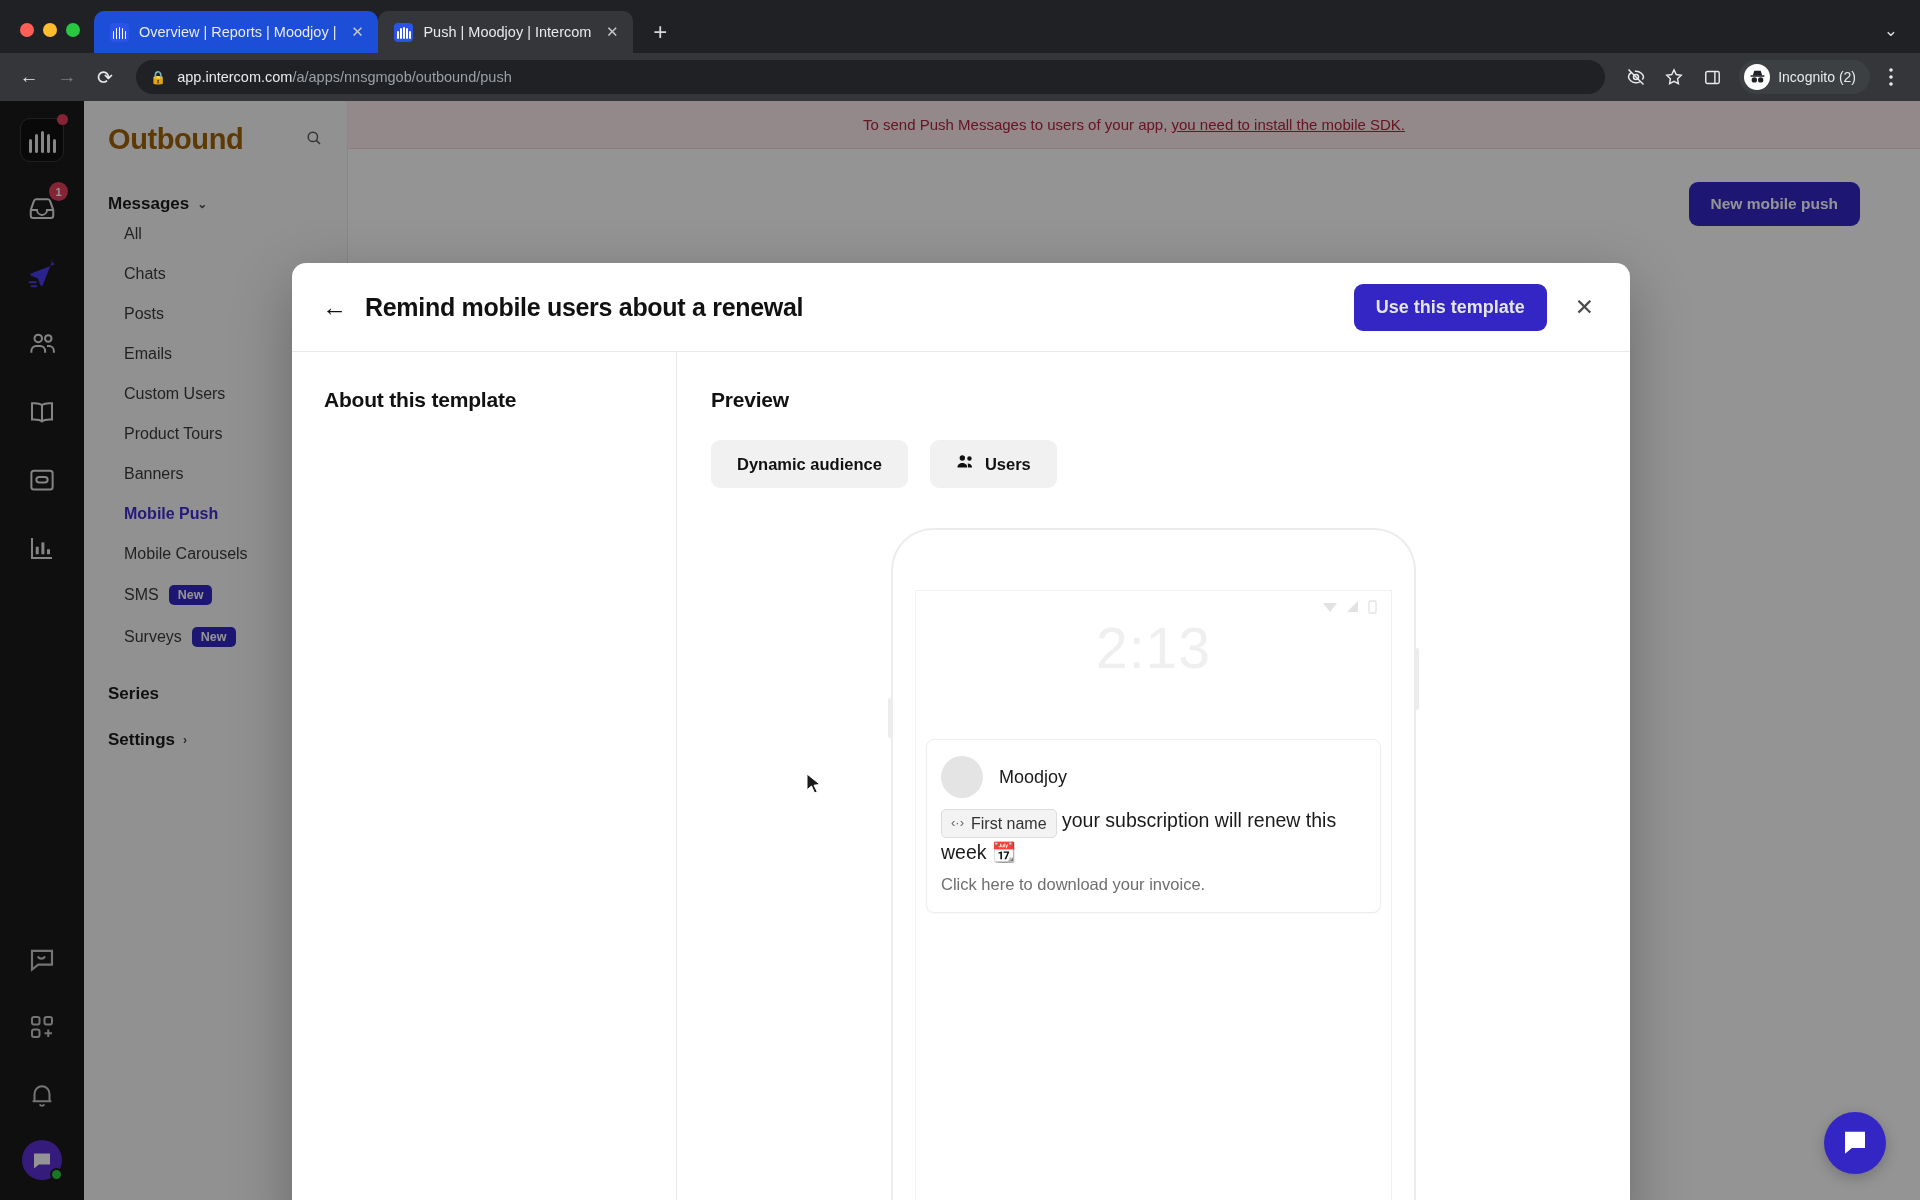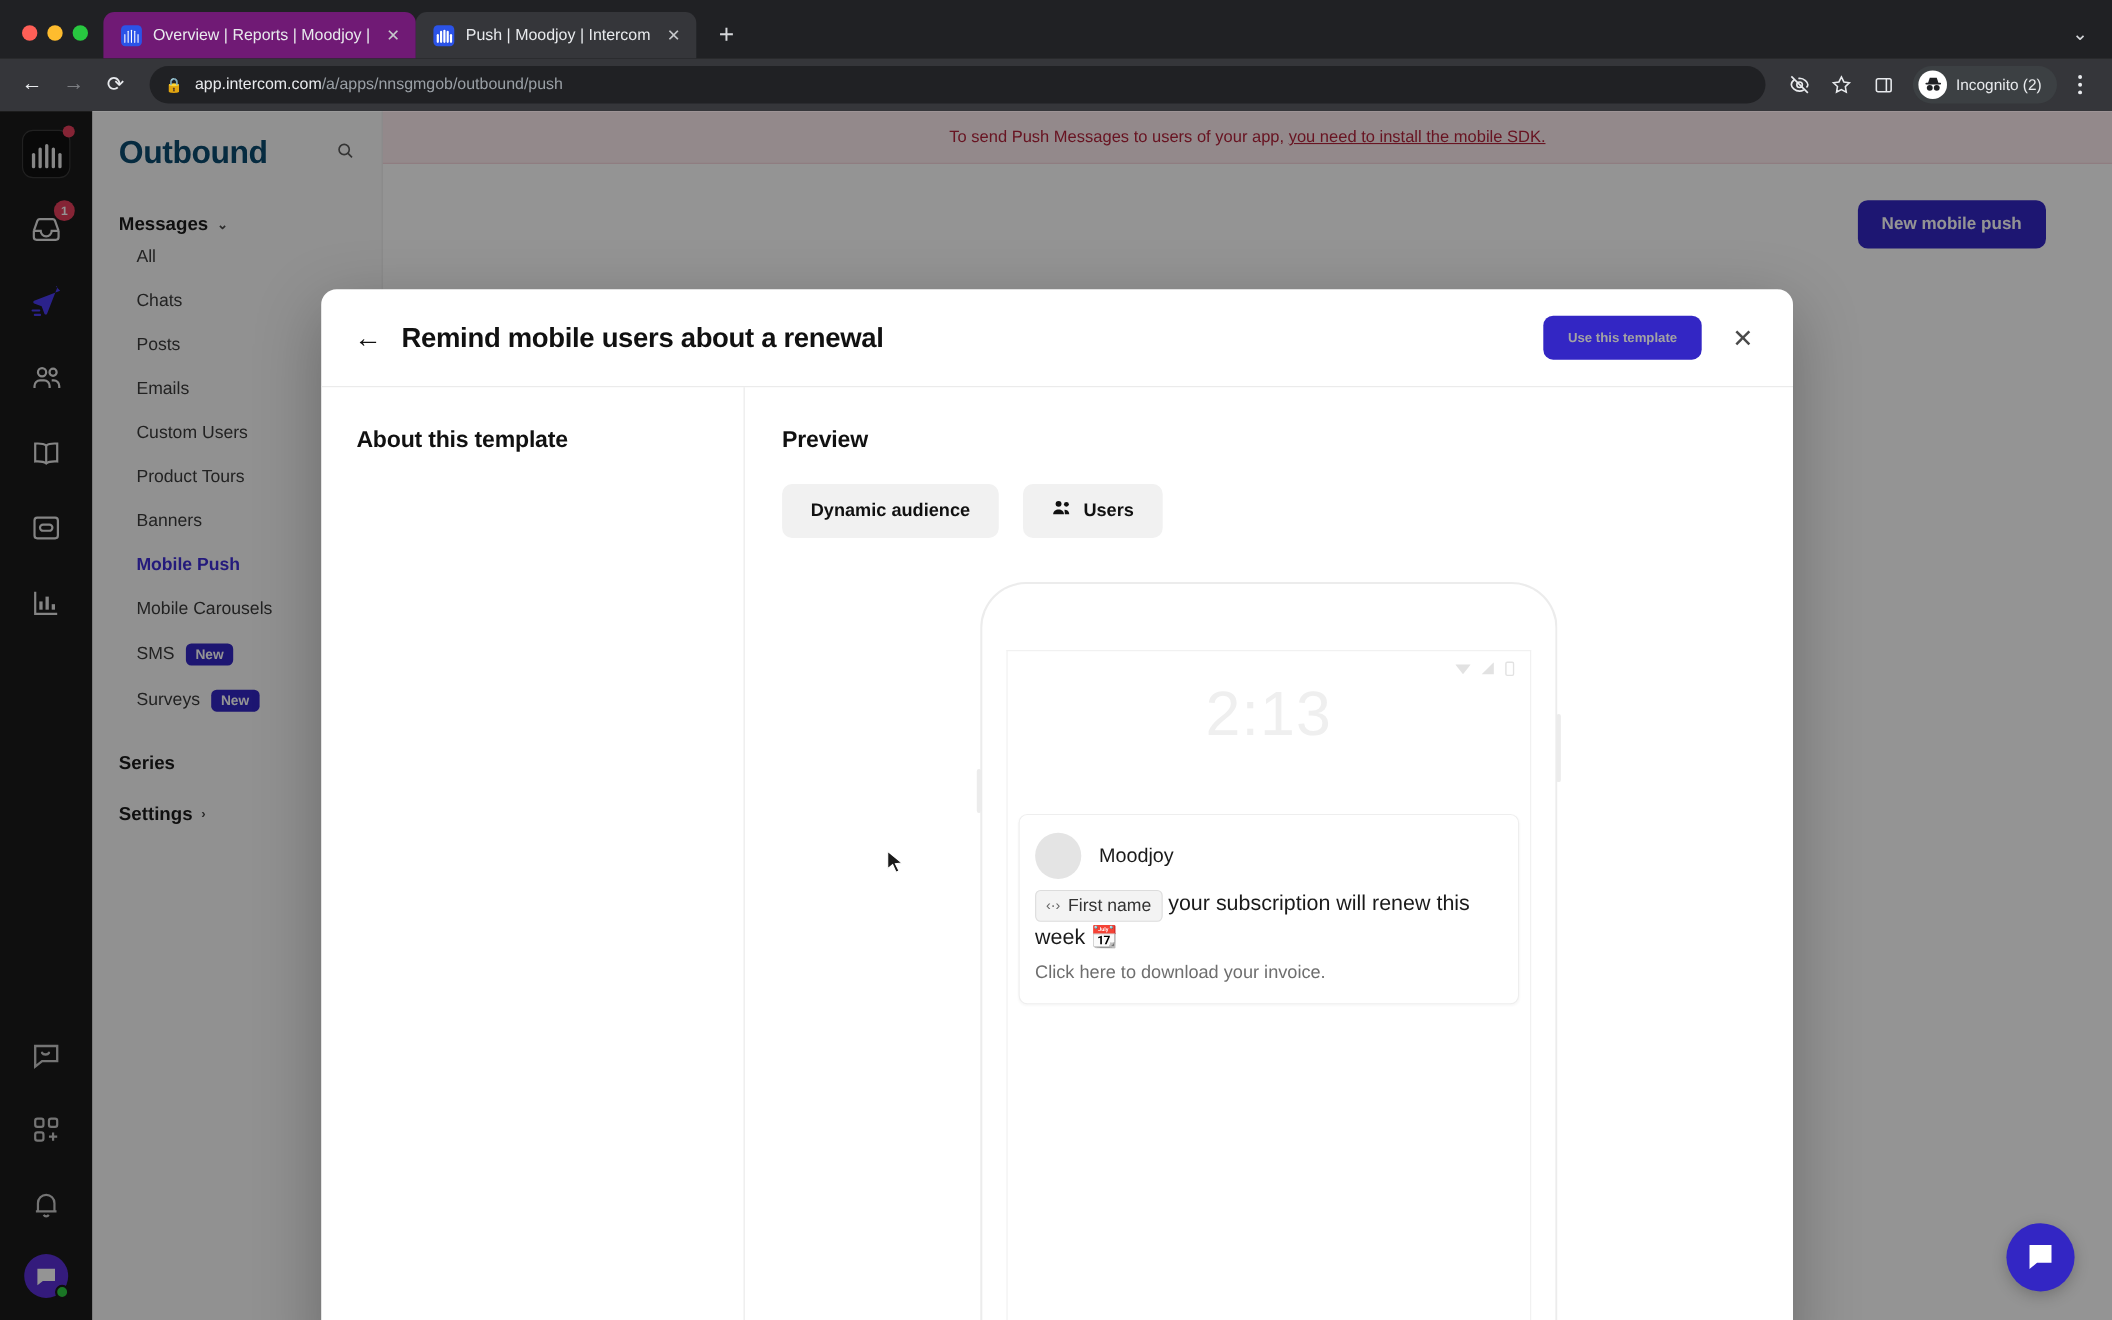--- a/index.html
+++ b/index.html
@@ -21,21 +21,21 @@
   .dot { width: 14px; height: 14px; border-radius: 50%; }
   .dot.red { background: #ff5f57; }
   .dot.yellow { background: #febc2e; }
   .dot.green { background: #28c840; }
 
   .tab {
     height: 42px; display: flex; align-items: center; gap: 10px;
     padding: 0 10px 0 16px; border-radius: 10px 10px 0 0;
     min-width: 240px; max-width: 300px; position: relative;
   }
-  .tab.inactive { background: #701a75; }
+  .tab.inactive { background: #1d4ed8; }
   .tab.active { background: #35363a; align-items: center; }
   .tab-favicon {
     width: 19px; height: 19px; border-radius: 4px; background: #2b53e8;
     flex: none; position: relative; display: flex; align-items: flex-end;
     justify-content: center; overflow: hidden;
   }
   .tab-favicon .bars {
     display: flex; gap: 1.5px; align-items: flex-end; height: 12px; margin-bottom: 3px;
   }
   .tab-favicon .bars i {
@@ -131,21 +131,21 @@
   .avatar-rail .online {
     position: absolute; right: -1px; bottom: -1px; width: 13px; height: 13px;
     border-radius: 50%; background: #2ecc40; border: 2px solid #1a1a1a;
   }
 
   .side-panel {
     position: absolute; left: 84px; top: 0; width: 264px; height: 1099px;
     background: #fafafa; border-right: 1px solid #e8e8e8; padding: 22px 24px;
   }
   .side-head { display: flex; align-items: center; justify-content: space-between; }
-  .side-title { font-size: 29px; font-weight: 700; color: #0c4a6e; letter-spacing: -0.4px; }
+  .side-title { font-size: 29px; font-weight: 700; color: #a16207; letter-spacing: -0.4px; }
   .side-search { color: #6b6b6b; font-size: 16px; }
   .side-group-title {
     margin-top: 38px; font-size: 17px; font-weight: 700; color: #1a1a1a;
     display: flex; align-items: center; gap: 8px;
   }
   .side-item {
     font-size: 16px; color: #3c3c3c; padding: 11px 0 11px 16px;
     display: flex; align-items: center; gap: 10px;
   }
   .side-item.active { color: #3f2dd6; font-weight: 600; }
@@ -190,21 +190,21 @@
   }
   .modal-head {
     height: 88px; display: flex; align-items: center; padding: 0 26px 0 30px;
     gap: 18px; flex: none;
   }
   .back-arrow { font-size: 25px; color: #111; line-height: 1; }
   .modal-title {
     font-size: 25px; font-weight: 700; color: #111; letter-spacing: -0.3px; flex: 1;
   }
   .btn-use {
-    background: #3326c4; color: #a3a3a3; font-size: 12px; font-weight: 600;
+    background: #3326c4; color: #e5e5e5; font-size: 18px; font-weight: 600;
     padding: 13px 22px; border-radius: 9px; border: none; white-space: nowrap;
   }
   .modal-close { font-size: 23px; color: #4a4a4a; padding: 6px 10px; }
 
   .modal-body { flex: 1; display: flex; border-top: 1px solid #e9e9e9; min-height: 0; }
   .modal-left {
     width: 385px; border-right: 1px solid #e9e9e9; padding: 36px 32px; flex: none;
   }
   .about-title { font-size: 21px; font-weight: 700; color: #111; letter-spacing: -0.2px; }
   .about-text { margin-top: 22px; font-size: 16.5px; line-height: 1.6; color: #5a5a5a; }

